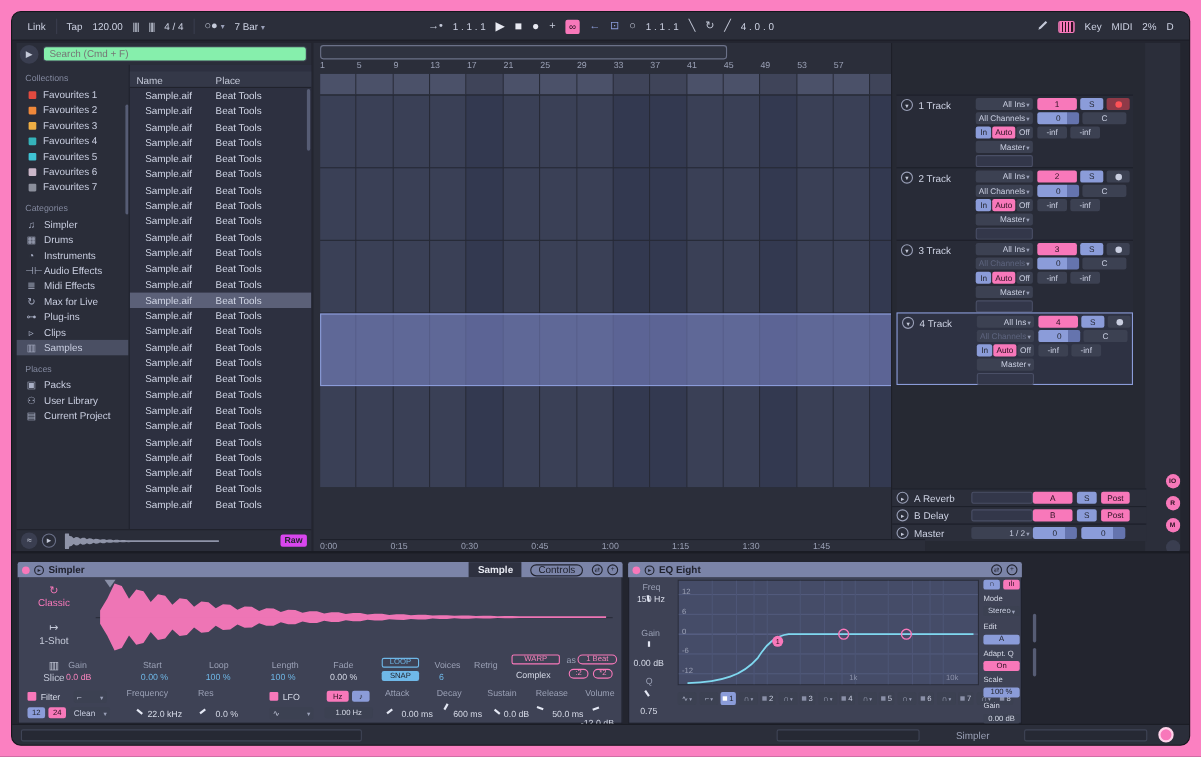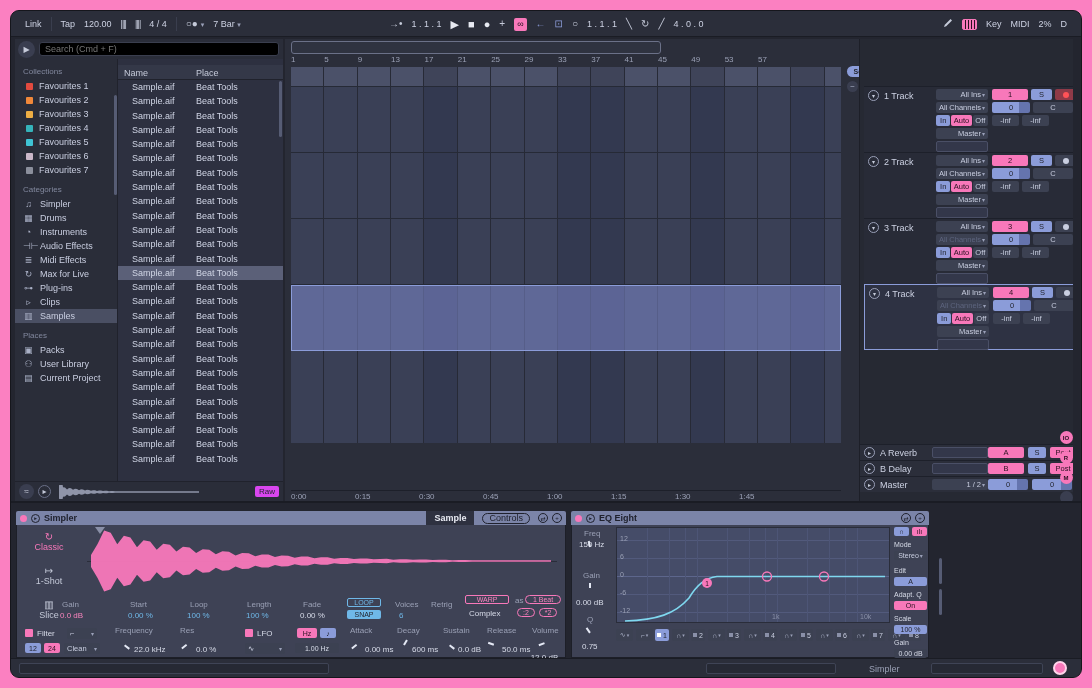--- a/index.html
+++ b/index.html
@@ -16,55 +16,55 @@
 .tsep{width:1px;height:14px;background:#3a3e4e}
 .ticon{color:#c5cad9;font-size:10px;line-height:1}
 .ticon.blue{color:#8b9cd9}
 .nudge{letter-spacing:-1px;color:#c5cad9;font-size:9px}
 .pinkbtn{background:#f878ba;color:#2a1020;border-radius:2px;padding:0 3px;height:13px;display:flex;align-items:center;font-size:9px}
 .keysicon{width:15px;height:11px;border-radius:2px;background:repeating-linear-gradient(90deg,#f878ba 0 2px,#2a1020 2px 3px);border:1px solid #f878ba}
 .ddarr{font-size:7px;color:#9aa0b8}
 
 .browser{position:absolute;left:4px;top:28px;width:268px;height:462px;background:#2a2d39}
 .circlebtn{width:17px;height:17px;border-radius:50%;background:#3a3e50;color:#c5cad9;display:flex;align-items:center;justify-content:center;font-size:8px}
-.search{position:absolute;left:24px;top:3px;width:240px;height:14px;background:#000000;border:1px solid #3a3e4e;border-radius:3px;color:#6a7088;font-size:9px;padding:0 5px;font-family:"Liberation Sans",sans-serif}
+.search{position:absolute;left:24px;top:3px;width:240px;height:14px;background:#86efac;border:1px solid #3a3e4e;border-radius:3px;color:#6a7088;font-size:9px;padding:0 5px;font-family:"Liberation Sans",sans-serif}
 .side{position:absolute;left:0;top:20px;width:102px;bottom:20px;overflow:hidden}
 .shead{color:#82889e;font-size:8px;margin:8px 0 3px 8px}
 .sitem{display:flex;align-items:center;height:14px;padding-left:8px;gap:6px;color:#c9cee0;cursor:default}
 .sitem .ic{width:11px;text-align:center;color:#aab0c6;font-size:9px}
 .sitem.sel{background:#4a4f63}
 .swatch{width:7px;height:7px;border-radius:1px}
 .sbar{position:absolute;right:0;width:3px;background:#565c74;border-radius:2px}
 .files{position:absolute;left:102px;top:20px;right:0;bottom:20px;background:#2d3040;border-left:1px solid #20222c}
 .fhead{position:absolute;top:6px;left:0;right:0;height:15px;background:#343848;border-bottom:1px solid #20222c;color:#c5cad9}
 .fhead span{position:absolute;top:3px}
 .frows{position:absolute;top:21px;left:0;right:0;bottom:0;overflow:hidden}
 .frow{position:relative;height:14.3px;color:#d0d5e5}
 .frow span{position:absolute;top:2px}
 .frow .c1{left:14px}.frow .c2{left:78px}
 .frow.sel{background:#5b6078}
 .preview{position:absolute;left:0;bottom:0;height:20px;right:0;background:#2a2d39;border-top:1px solid #20222c;display:flex;align-items:center;gap:4px;padding:0 4px}
-.rawbtn{margin-left:auto;background:#d946ef;color:#23252f;border-radius:2px;font-size:8px;font-weight:normal;padding:1px 4px}
+.rawbtn{margin-left:auto;background:#d946ef;color:#23252f;border-radius:2px;font-size:8px;font-weight:bold;padding:1px 4px}
 
 .arrange{position:absolute;left:274px;top:28px;width:788px;height:462px;background:#2b2e3a;overflow:hidden}
 .scrub{position:absolute;left:6px;top:2px;width:370px;height:13px;border:1px solid #6b7188;border-radius:3px;background:#2f3340}
 .ruler{position:absolute;left:6px;top:16px;height:12px;display:flex}
 .ruler span{width:33.36px;color:#9aa0b5;font-size:8px}
 .scols,.gcols{position:absolute;left:6px;width:550px;display:flex;overflow:hidden}
 .scols{top:28px;height:19px}
 .gcols{top:47px;height:357px}
 .gc{width:33.36px;flex:none;border-right:1px solid #272a36}
 .scols .gc.l{background:#4b5169}.scols .gc.d{background:#3f4459}
 .gcols .gc.l{background:#3a4056}.gcols .gc.d{background:#333950}
 .hline{position:absolute;left:6px;width:550px;height:1px;background:#262a36}
 .clip{position:absolute;left:6px;top:246px;width:550px;height:66px;background:rgba(125,136,206,.55);border:1px solid #8b9cd9}
 .setpill{position:absolute;left:562px;top:27px;width:24px;height:11px;background:#8b9cd9;color:#23252f;border-radius:6px;font-size:7px;font-weight:bold;text-align:center;line-height:11px}
 .zico{width:11px;height:11px;border-radius:50%;background:#3a3e50;color:#aab0c6;font-size:8px;display:flex;align-items:center;justify-content:center}
 .sqico{width:15px;height:11px;border-radius:2px;background:#8b9cd9;display:flex;align-items:center;justify-content:center}
-.mixcol{position:absolute;left:574px;top:0;width:231px;height:462px;background:#262933;border-left:1px solid #1d1f28}
+.mixcol{position:absolute;left:525px;top:0;width:231px;height:462px;background:#262933;border-left:1px solid #1d1f28}
 .tblk{position:absolute;left:4px;width:215px;height:66px;border-top:1px solid #1d202a;background:#282b37}
 .tblk.sel{border:1px solid #8b9cd9;background:#2e3243}
 .fold{width:11px;height:11px;border-radius:50%;border:1px solid #9aa0b8;color:#c5cad9;font-size:6px;display:flex;align-items:center;justify-content:center;flex:none}
 .tname{position:absolute;left:4px;top:3px;display:flex;gap:5px;align-items:center;color:#cdd2e3}
 .rcol{position:absolute;left:72px;top:2px;width:52px}
 .rcol>*{margin-bottom:2px}
 .dd{display:flex;justify-content:flex-end;align-items:center;background:#3c4152;border-radius:2px;padding:0 3px;height:11px;color:#c9cee0;font-size:7.5px;white-space:nowrap;overflow:hidden}
 .dd::after{content:"▾";font-size:6px;color:#9aa0b8;margin-left:1px}
 .dd.dim{color:#5d647e}
 .monrow{display:flex;gap:1px}

